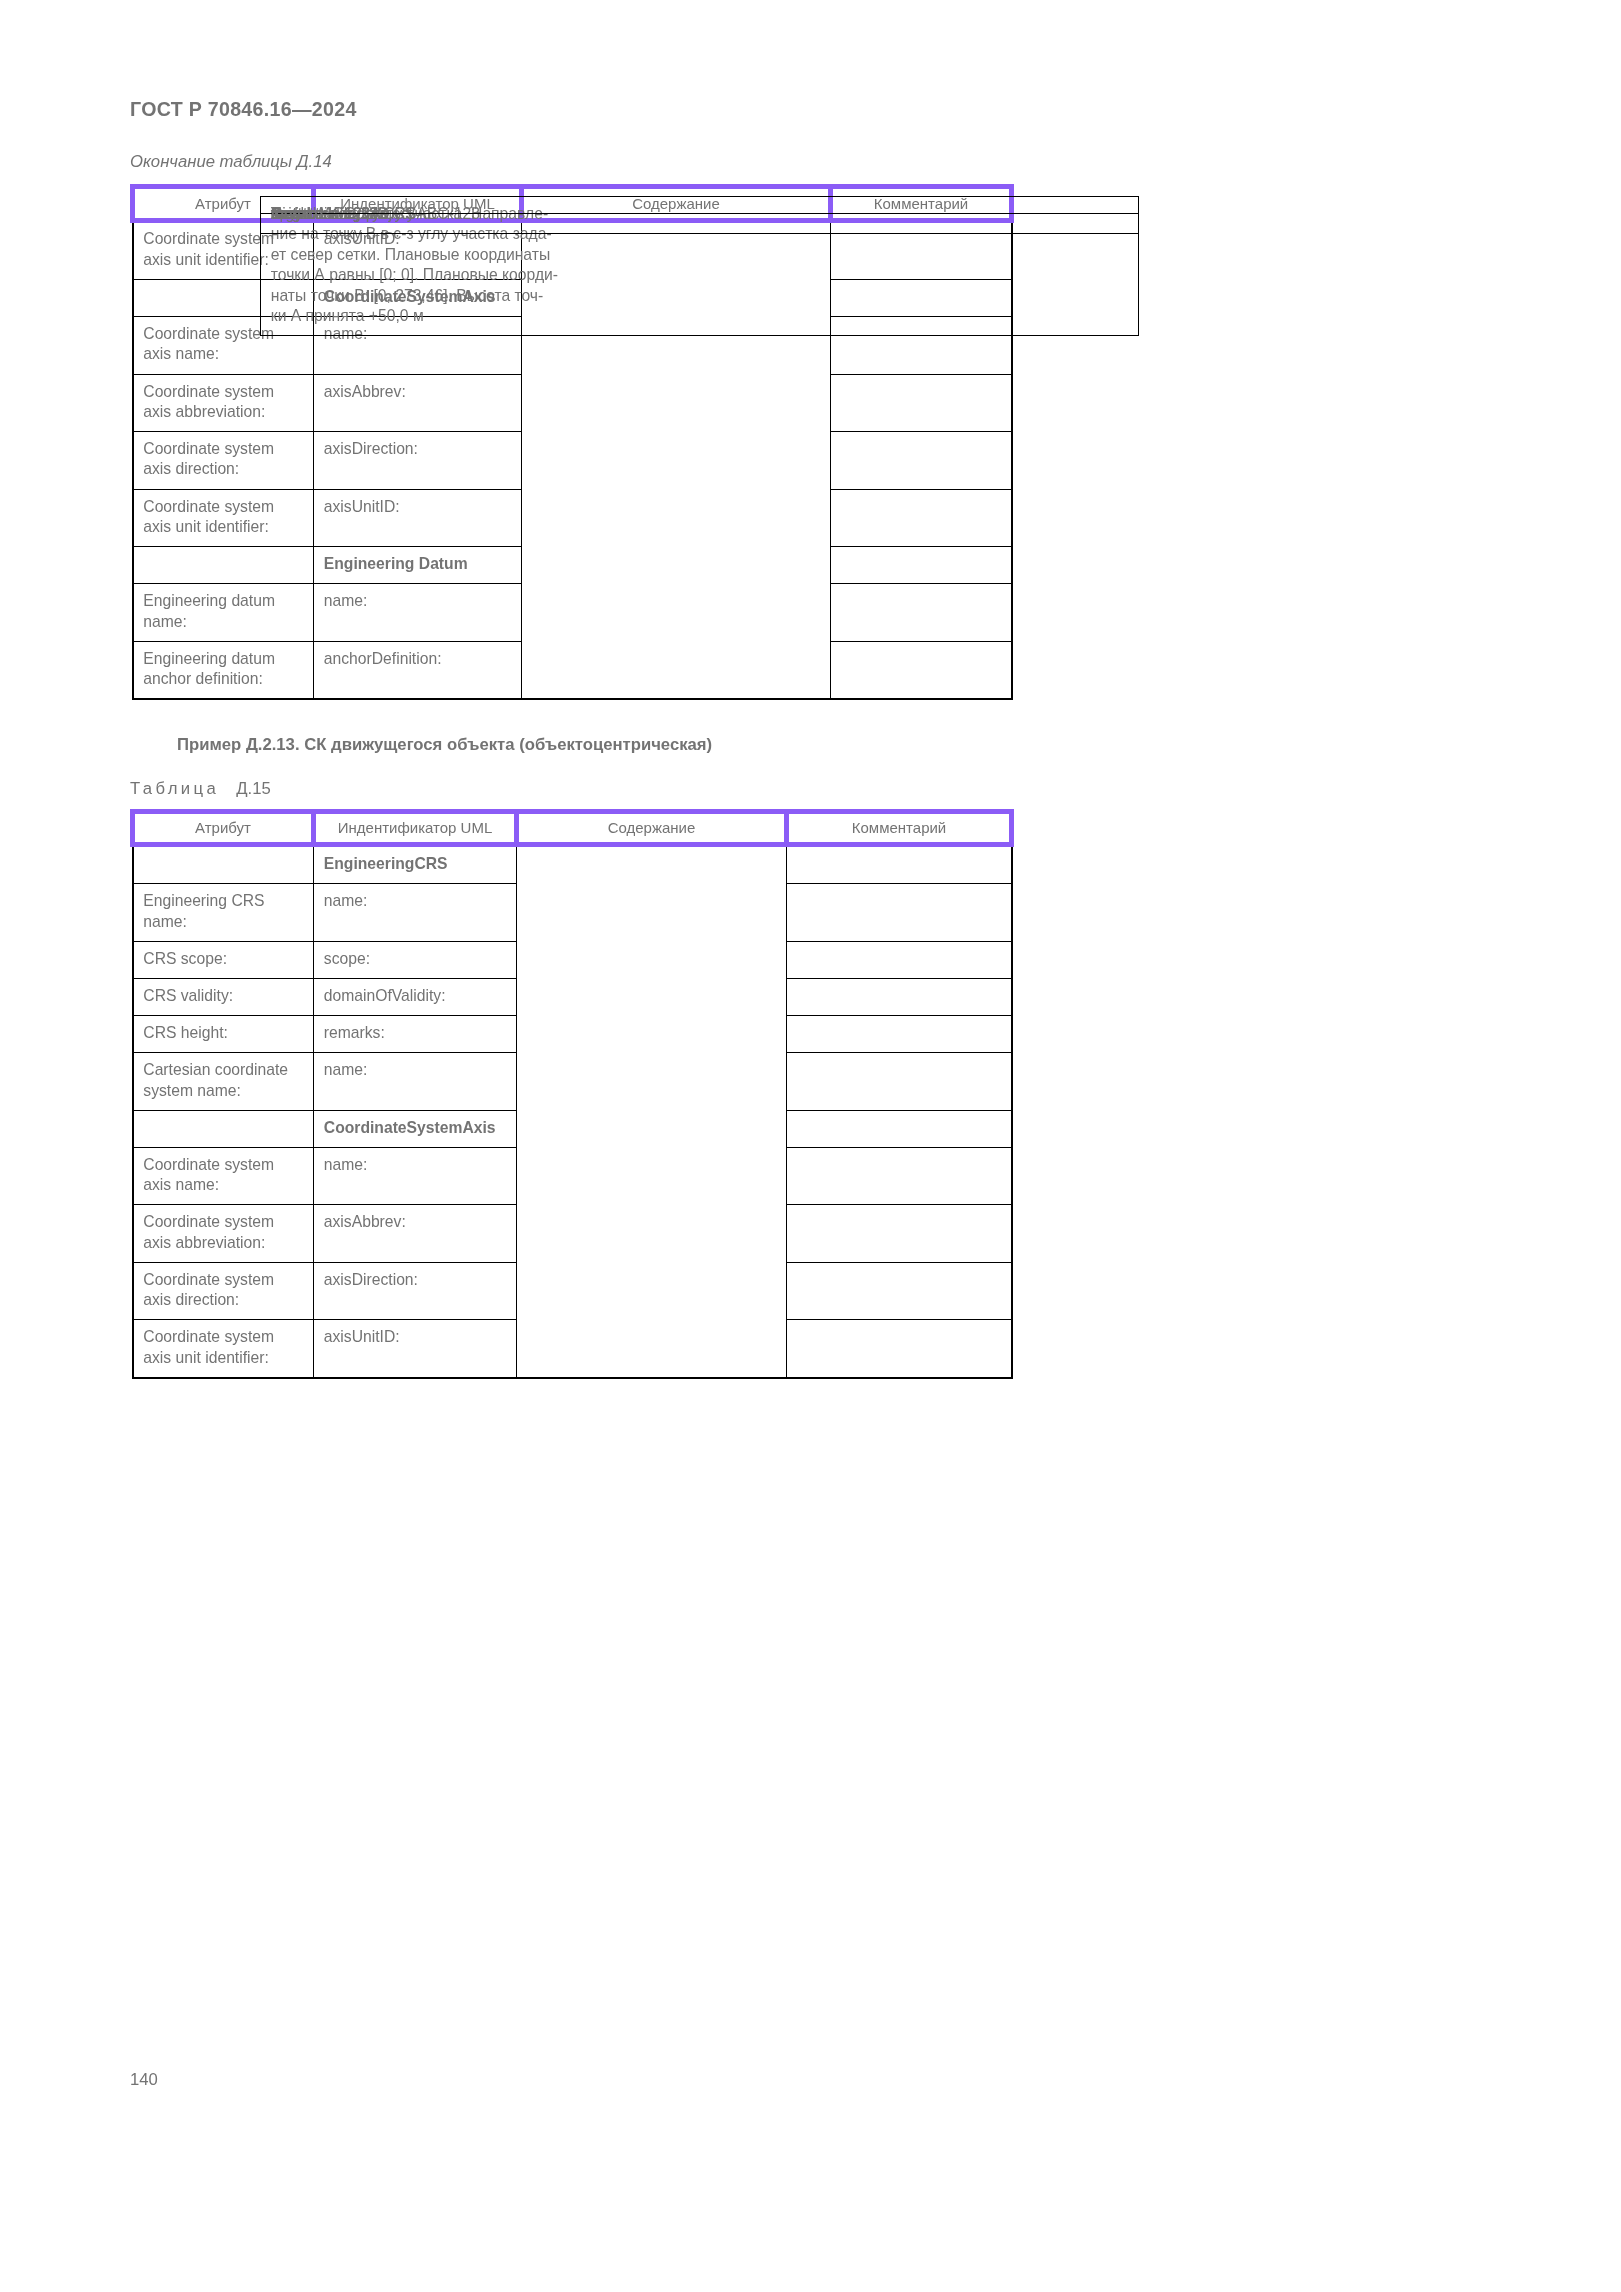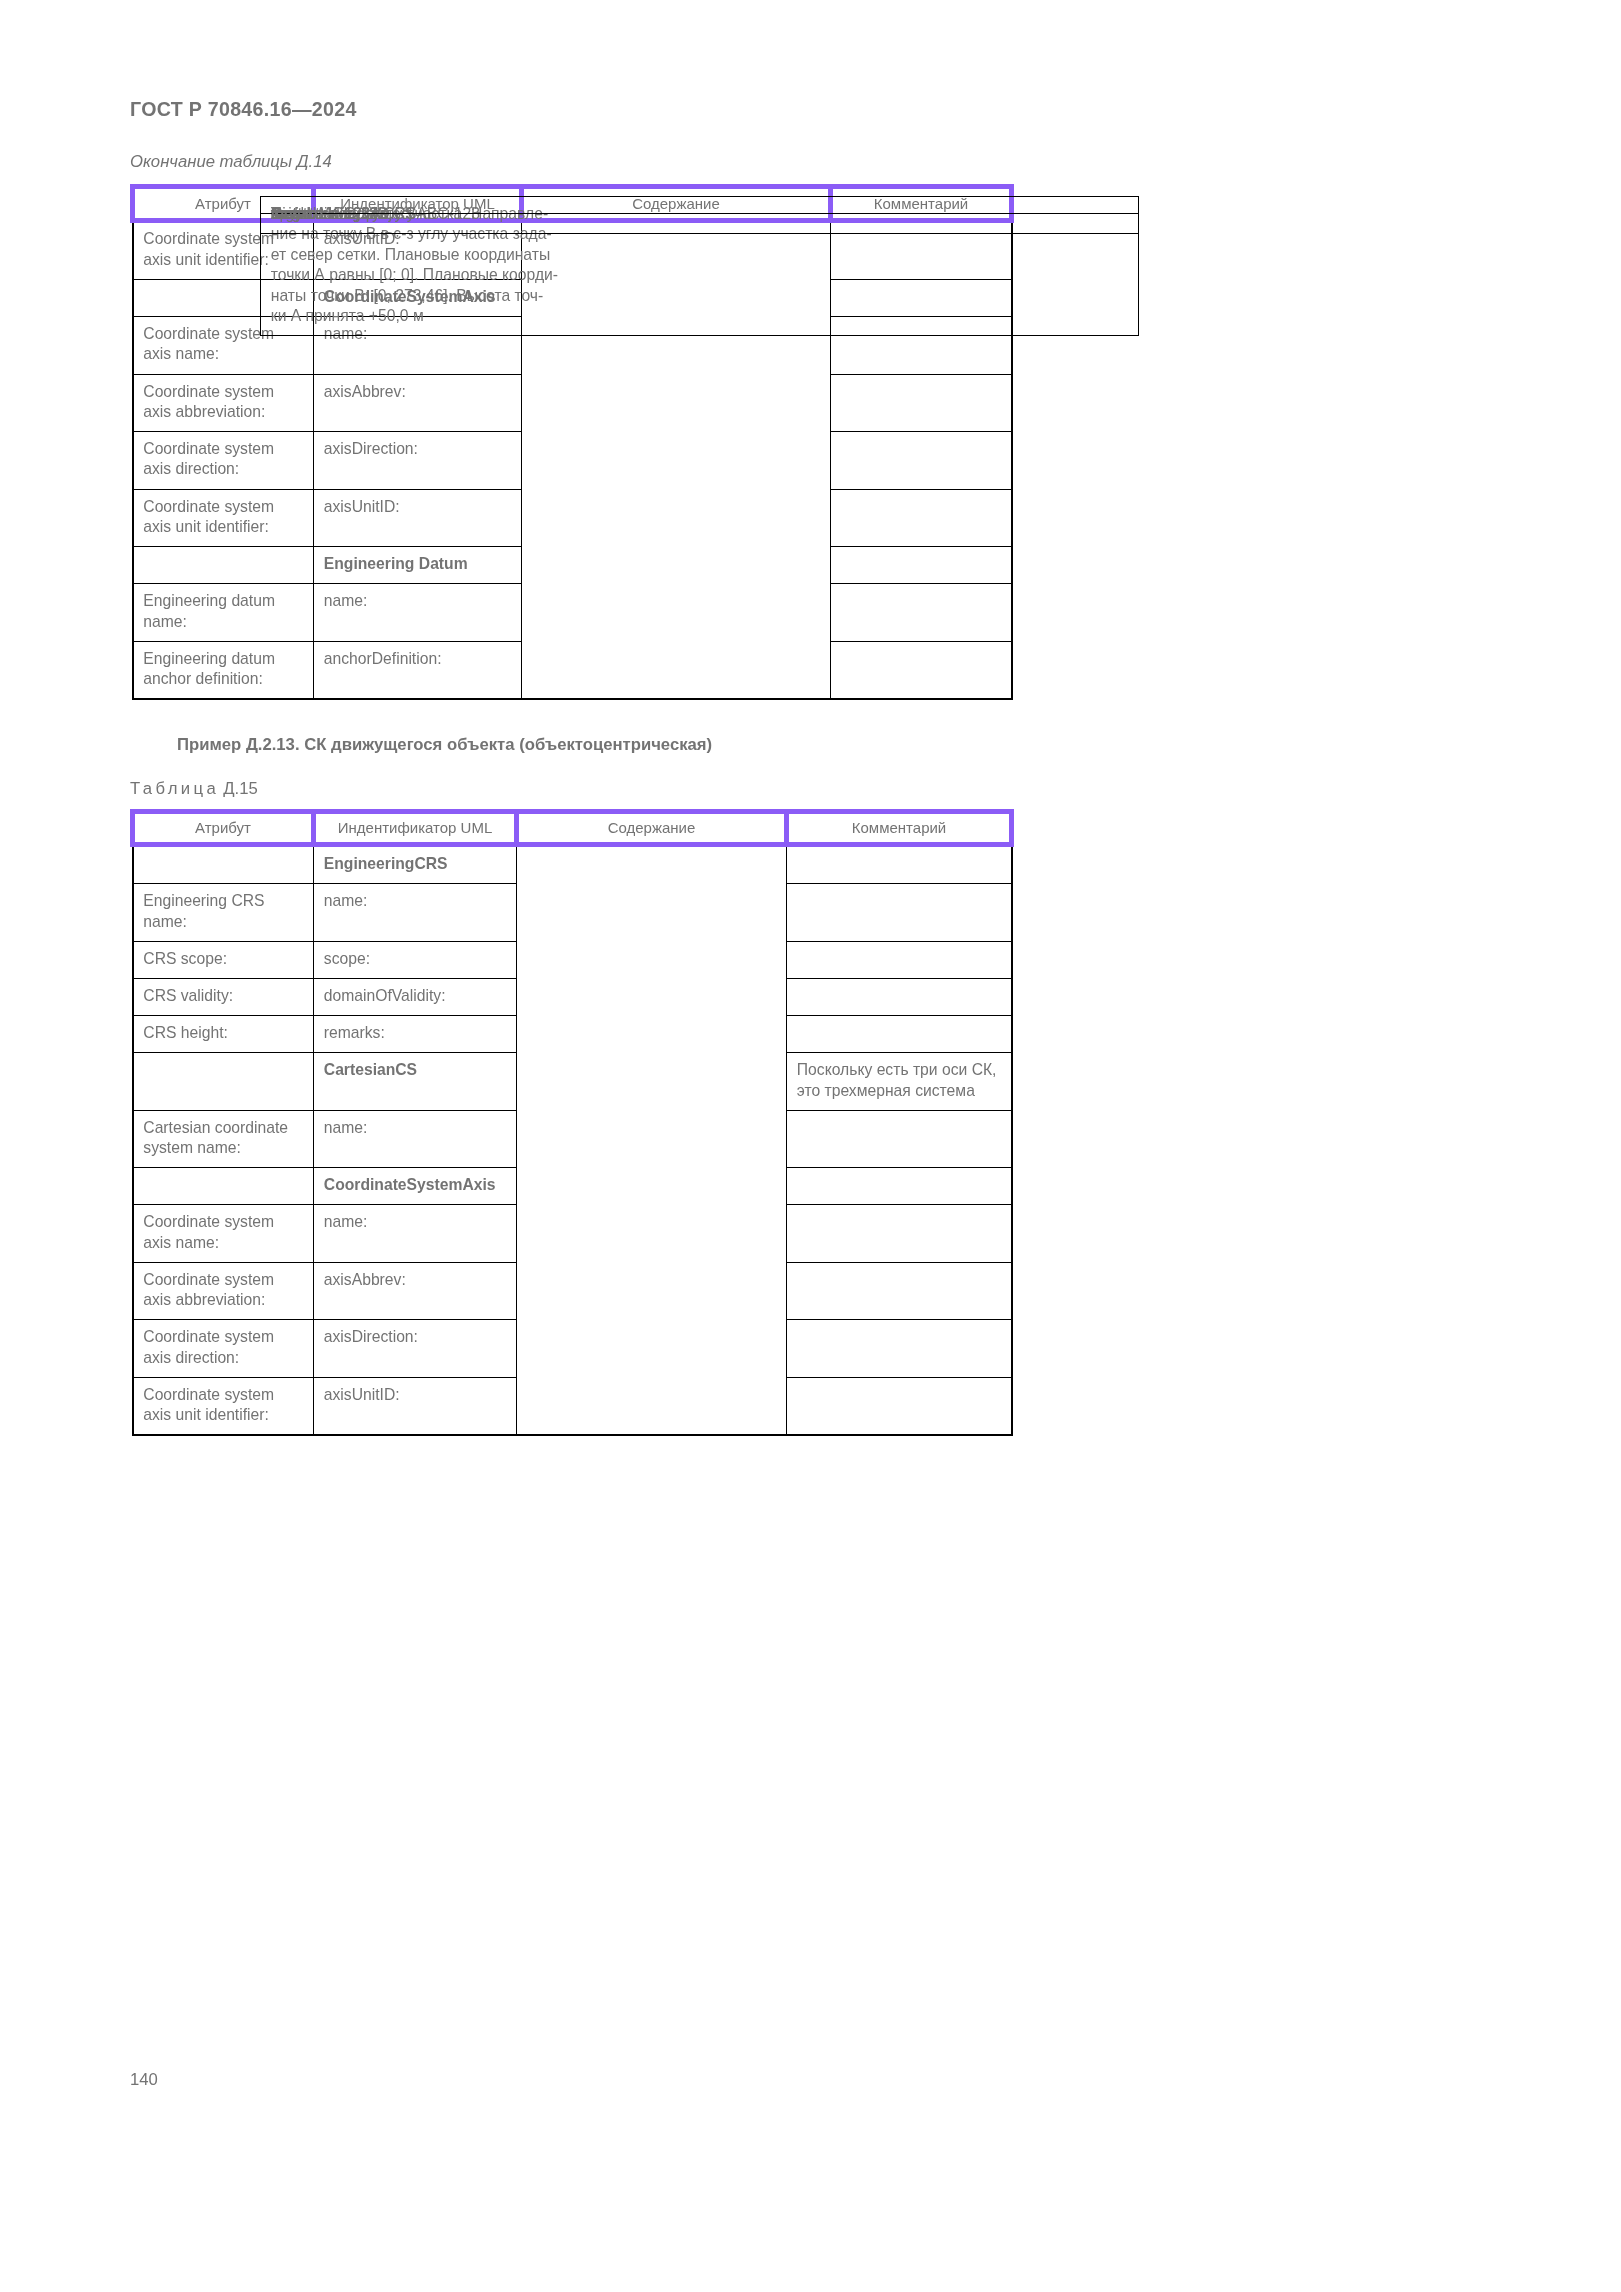--- a/index.html
+++ b/index.html
@@ -25,21 +25,21 @@
   table.gost td {
     border:1px solid #000; font-size:15.7px; line-height:1.3;
     vertical-align:top; text-align:left; padding:6.9px 9.8px 8.8px 9.8px;
   }
   td.section { font-weight:bold; font-size:16px; }
   td.content, td.comment { white-space:pre-line; }
 
   .example-heading { margin-top:35px; padding-left:47px; font-size:16.7px; font-weight:bold; }
   .table-label-line { margin-top:23.5px; font-size:16.7px; }
   .table-label { letter-spacing:3.4px; }
-  .table-number { margin-left:4px; }
+  .table-number { margin-left:17px; }
   #table-d15 { margin-top:9.8px; }
 
   .page-number { position:absolute; left:130px; top:2070px; font-size:16.7px; }
 </style>
 </head>
 <body>
 
 <div class="page">
   <div class="content">
 
@@ -171,26 +171,20 @@
             <td class="content">Cessna K-1234</td>
             <td class="comment"></td>
           </tr>
           <tr>
             <td class="attr">CRS height:</td>
             <td class="uml">remarks:</td>
             <td class="content">Project ABC-123</td>
             <td class="comment"></td>
           </tr>
           <tr>
-            <td class="attr"></td>
-            <td class="uml section">CartesianCS</td>
-            <td class="content"></td>
-            <td class="comment">Поскольку есть три оси СК, это трехмерная система</td>
-          </tr>
-          <tr>
             <td class="attr">Cartesian coordinate system name:</td>
             <td class="uml">name:</td>
             <td class="content">Right-handed 3D CS</td>
             <td class="comment"></td>
           </tr>
           <tr>
             <td class="attr"></td>
             <td class="uml section">CoordinateSystemAxis</td>
             <td class="content"></td>
             <td class="comment"></td>

